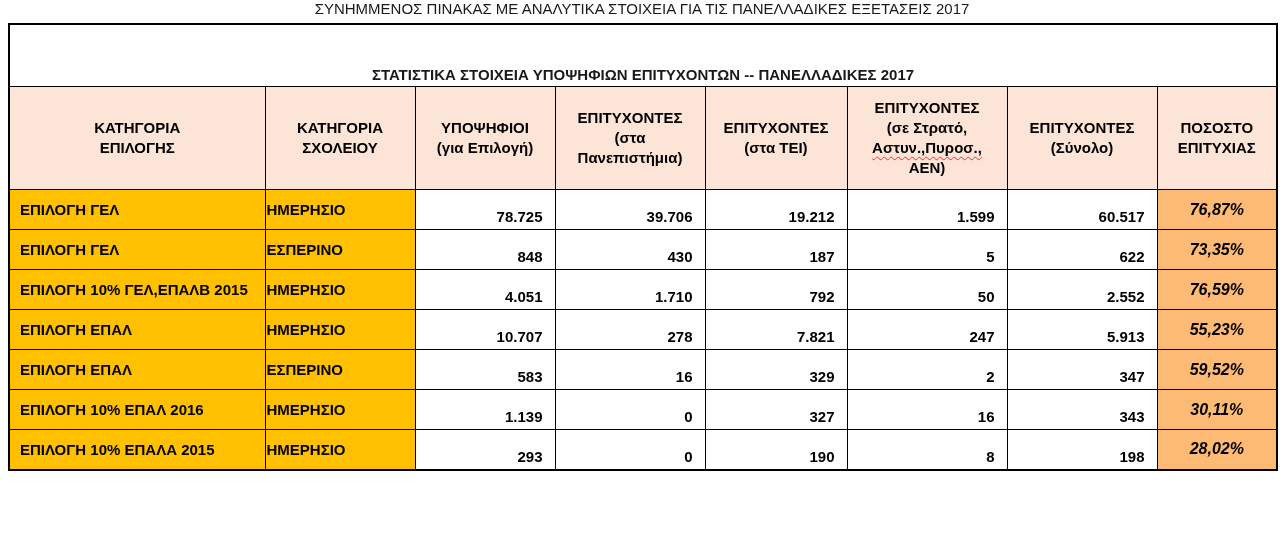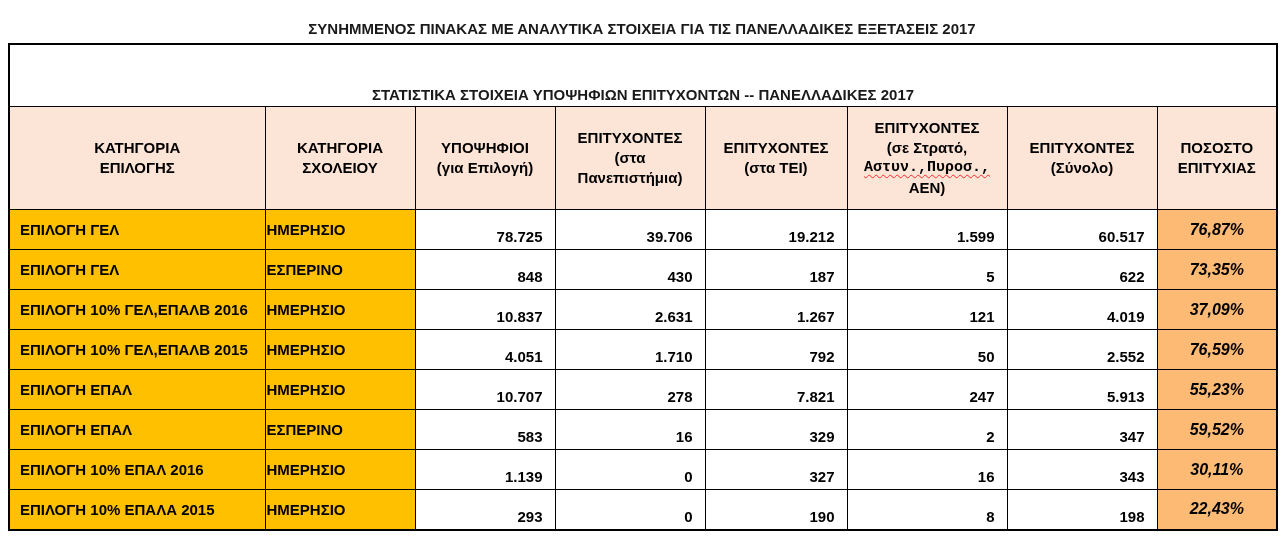--- a/index.html
+++ b/index.html
@@ -6,23 +6,22 @@
     margin: 0;
     padding: 0;
     background: #ffffff;
     width: 1284px;
     height: 547px;
     font-family: "Liberation Sans", sans-serif;
     color: #000000;
     overflow: hidden;
   }
   .page-title {
-    margin-top: 20px;
-    text-align: center;
-    font-weight: bold;
+    text-align: center;
+    font-weight: normal;
     font-size: 15px;
     color: #1a1a1a;
   }
   table.stats-table {
     margin: 6px 0 0 8px;
     width: 1268px;
     table-layout: fixed;
     border-collapse: collapse;
     border: 2px solid #000000;
   }
@@ -49,21 +48,20 @@
     padding: 2px;
   }
   .hline { display: block; line-height: 1.32; }
   .wavy {
     text-decoration: underline;
     text-decoration-style: wavy;
     text-decoration-color: #ff2a2a;
     text-decoration-thickness: 1px;
     text-underline-offset: 3px;
     text-decoration-skip-ink: none;
-    font-family: Liberation Mono, monospace;
   }
   tbody tr { height: 40px; }
   tbody td { font-size: 15px; background: #ffffff; }
   td.col-category {
     background: #ffc000;
     text-align: left;
     vertical-align: middle;
     padding-left: 10px;
   }
   td.col-school {
@@ -160,30 +158,20 @@
           <td class="col-category">ΕΠΙΛΟΓΗ ΓΕΛ</td>
           <td class="col-school">ΕΣΠΕΡΙΝΟ</td>
           <td class="col-candidates">848</td>
           <td class="col-univ">430</td>
           <td class="col-tei">187</td>
           <td class="col-military">5</td>
           <td class="col-total">622</td>
           <td class="col-pct">73,35%</td>
         </tr>
         <tr>
-          <td class="col-category">ΕΠΙΛΟΓΗ 10% ΓΕΛ,ΕΠΑΛΒ 2016</td>
-          <td class="col-school">ΗΜΕΡΗΣΙΟ</td>
-          <td class="col-candidates">10.837</td>
-          <td class="col-univ">2.631</td>
-          <td class="col-tei">1.267</td>
-          <td class="col-military">121</td>
-          <td class="col-total">4.019</td>
-          <td class="col-pct">37,09%</td>
-        </tr>
-        <tr>
           <td class="col-category">ΕΠΙΛΟΓΗ 10% ΓΕΛ,ΕΠΑΛΒ 2015</td>
           <td class="col-school">ΗΜΕΡΗΣΙΟ</td>
           <td class="col-candidates">4.051</td>
           <td class="col-univ">1.710</td>
           <td class="col-tei">792</td>
           <td class="col-military">50</td>
           <td class="col-total">2.552</td>
           <td class="col-pct">76,59%</td>
         </tr>
         <tr>
@@ -217,17 +205,17 @@
           <td class="col-pct">30,11%</td>
         </tr>
         <tr>
           <td class="col-category">ΕΠΙΛΟΓΗ 10% ΕΠΑΛΑ 2015</td>
           <td class="col-school">ΗΜΕΡΗΣΙΟ</td>
           <td class="col-candidates">293</td>
           <td class="col-univ">0</td>
           <td class="col-tei">190</td>
           <td class="col-military">8</td>
           <td class="col-total">198</td>
-          <td class="col-pct">22,43%</td>
+          <td class="col-pct">28,02%</td>
         </tr>
       </tbody>
   </table>
 </div>
 
 </body></html>

